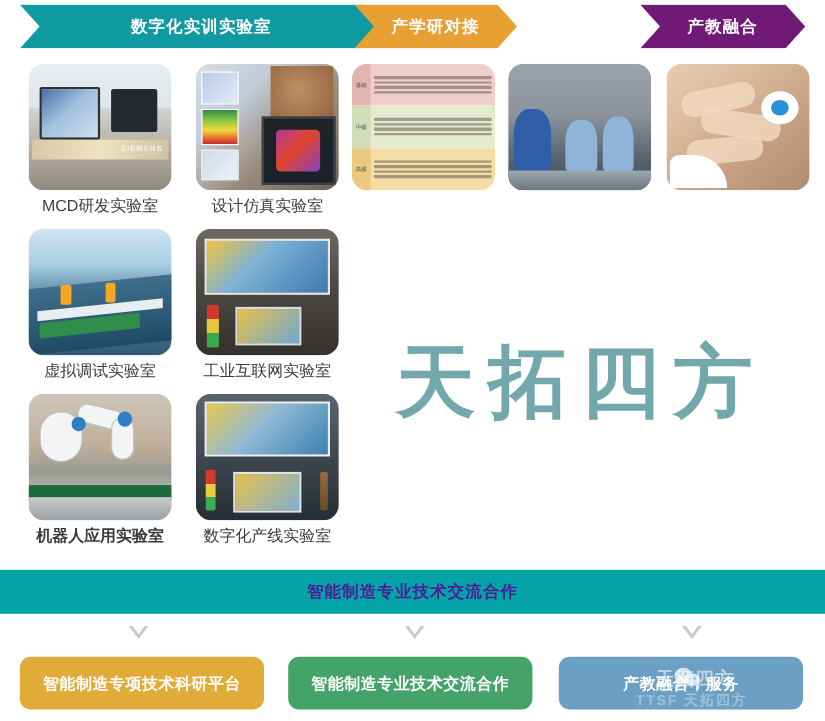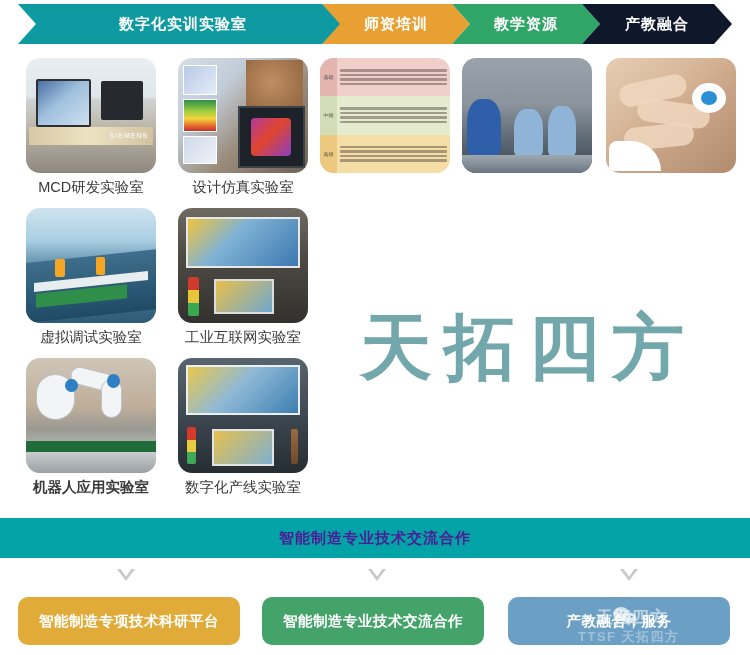--- a/index.html
+++ b/index.html
@@ -142,23 +142,22 @@
     letter-spacing: 1.5px; white-space: nowrap;
   }
 </style>
 </head>
 <body>
 
 <div id="root">
 
   <div class="ribbon" id="ribbon">
       <div class="chev first" style="left: 18px; width: 330px; background: rgb(14, 154, 160);">数字化实训实验室</div>
-      <div class="chev" style="left: 322px; width: 148px; background: rgb(232, 160, 51);">师资培训</div>
-      <div class="chev" style="left: 452px; width: 148px; background: rgb(47, 165, 103);">教学资源</div>
-      <div class="chev" style="left: 582px; width: 150px; background: #0f172a;">产教融合</div>
+      <div class="chev" style="left: 322px; width: 148px; background: rgb(232, 160, 51);">产学研对接</div>
+      <div class="chev" style="left: 582px; width: 150px; background: #701a75;">产教融合</div>
     </div>
 
   <div id="cards">
       <div class="card" style="left: 26px; top: 58px;">
         <div class="ph ph-mcd">
           <div class="mon"></div>
           <div class="rack"></div>
           <div class="tbl"></div>
           <div class="sie">SIEMENS</div>
         </div>

